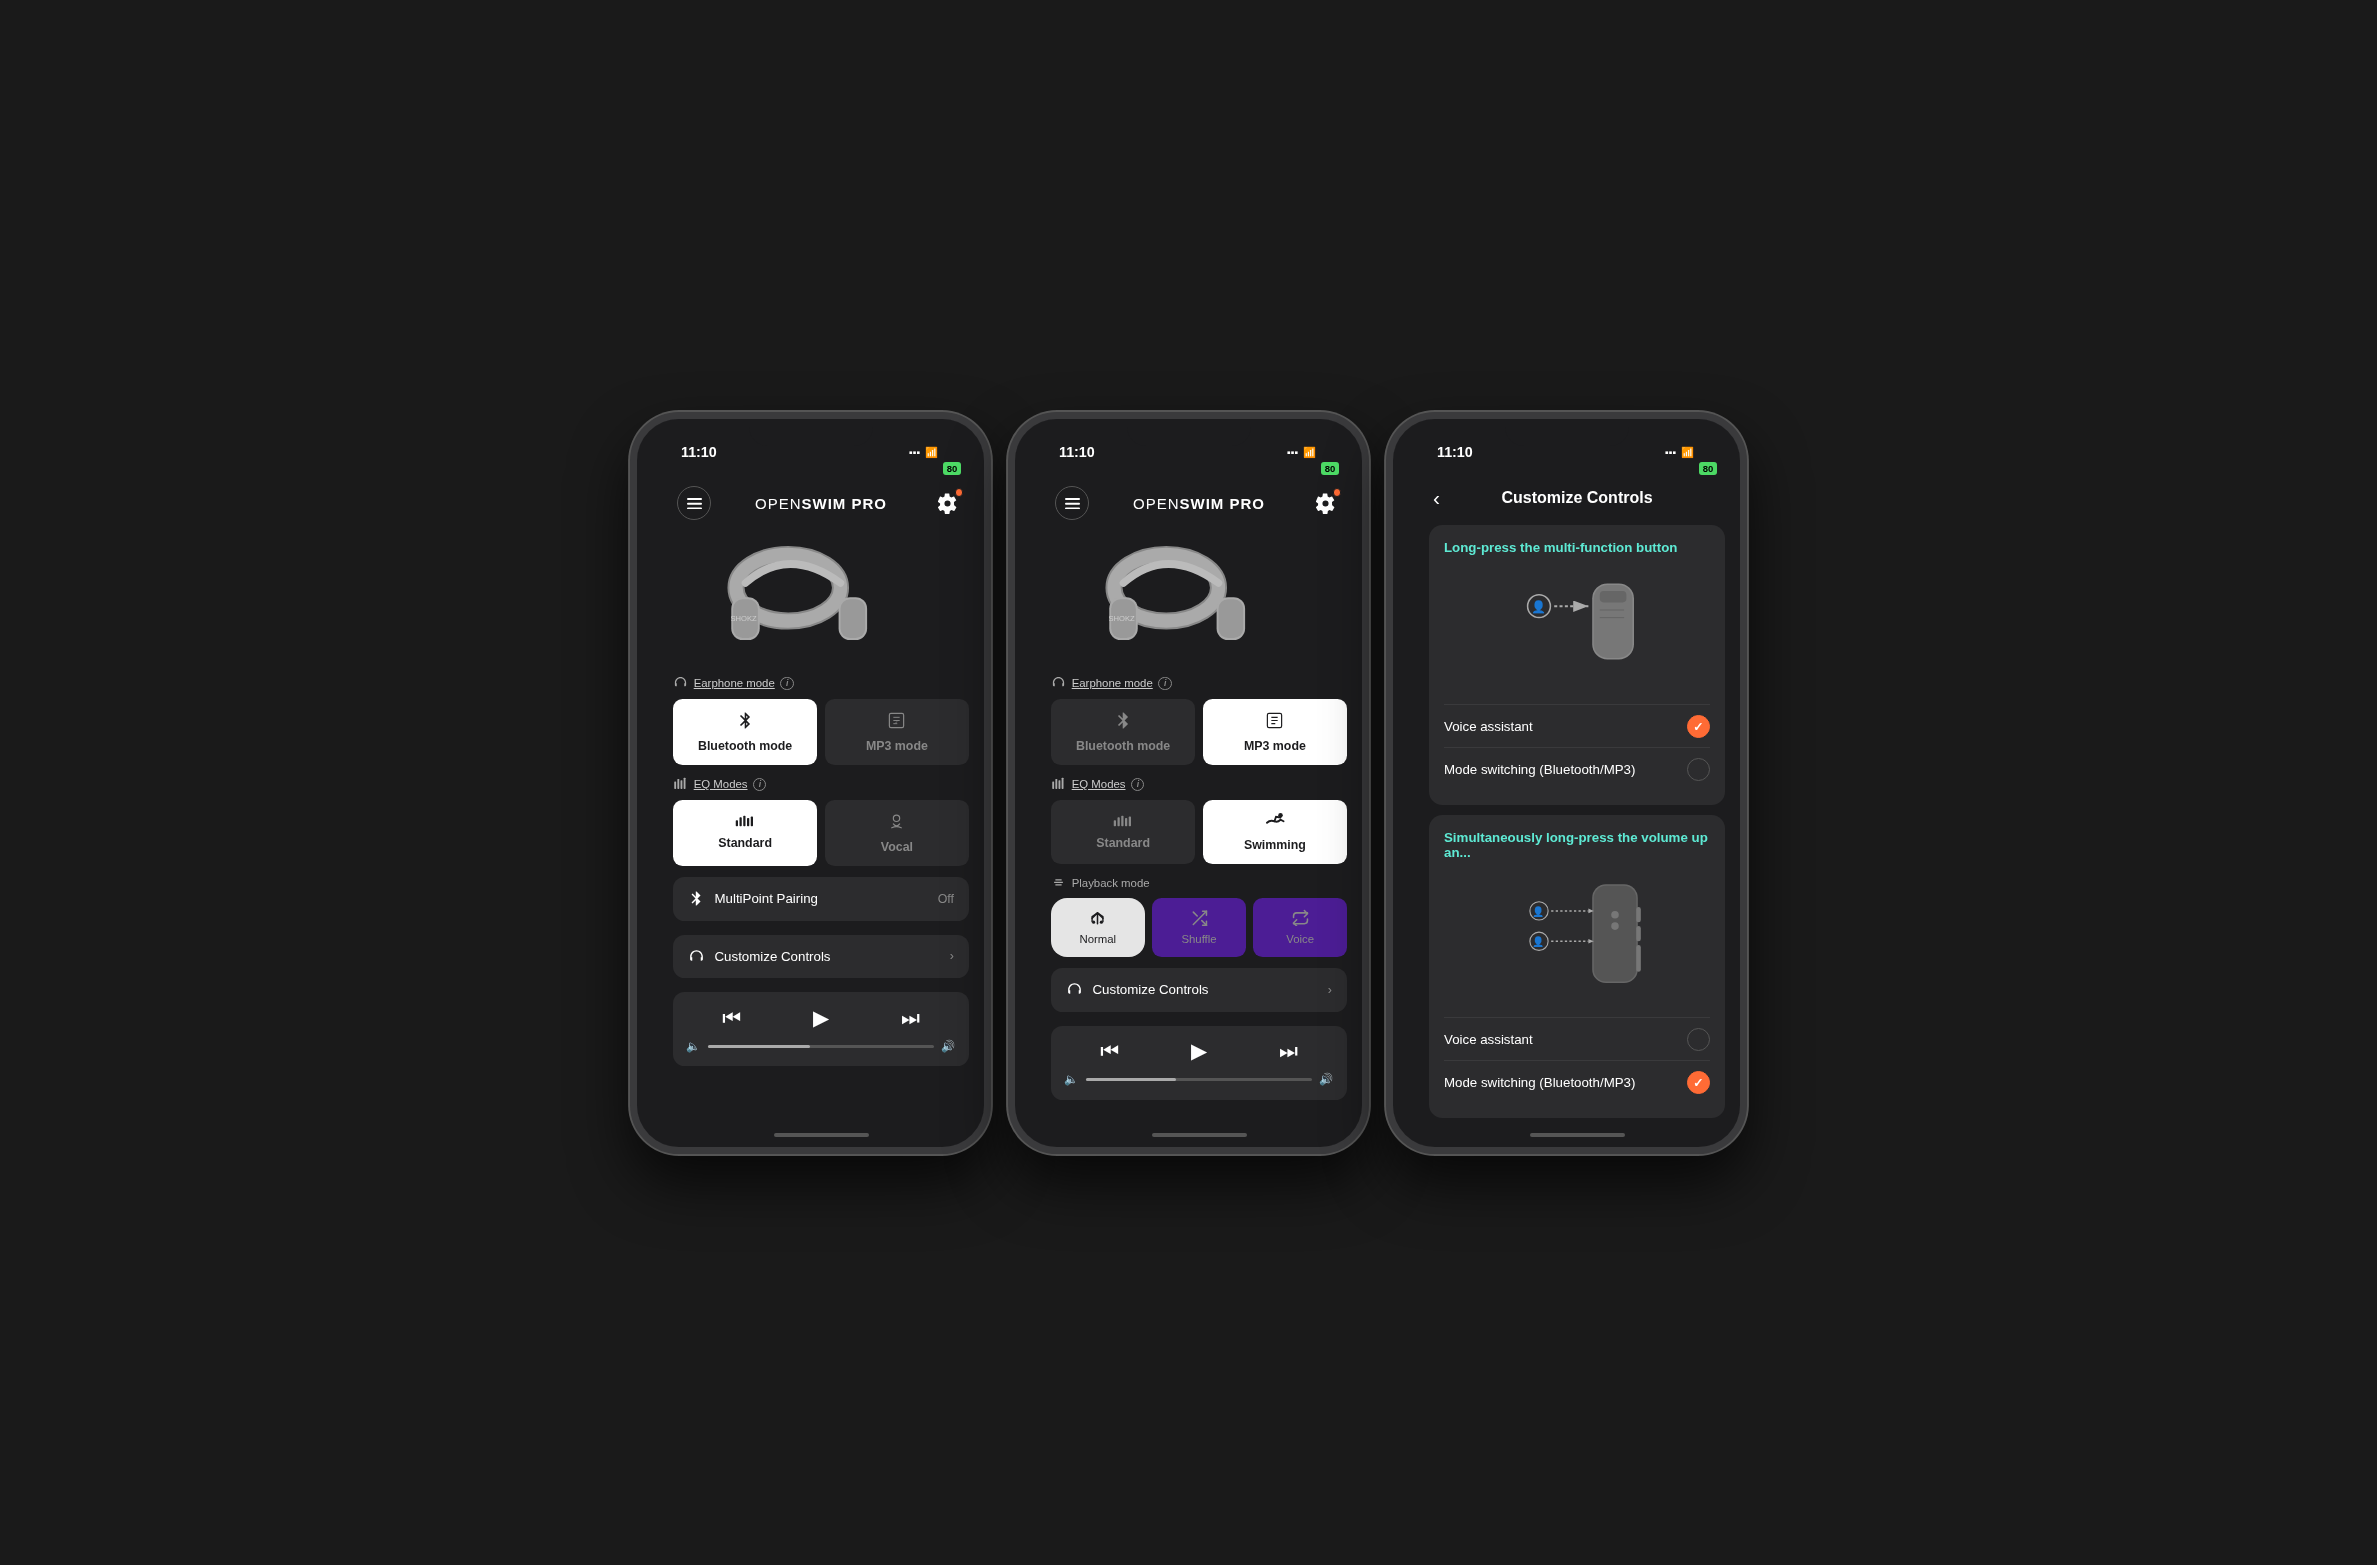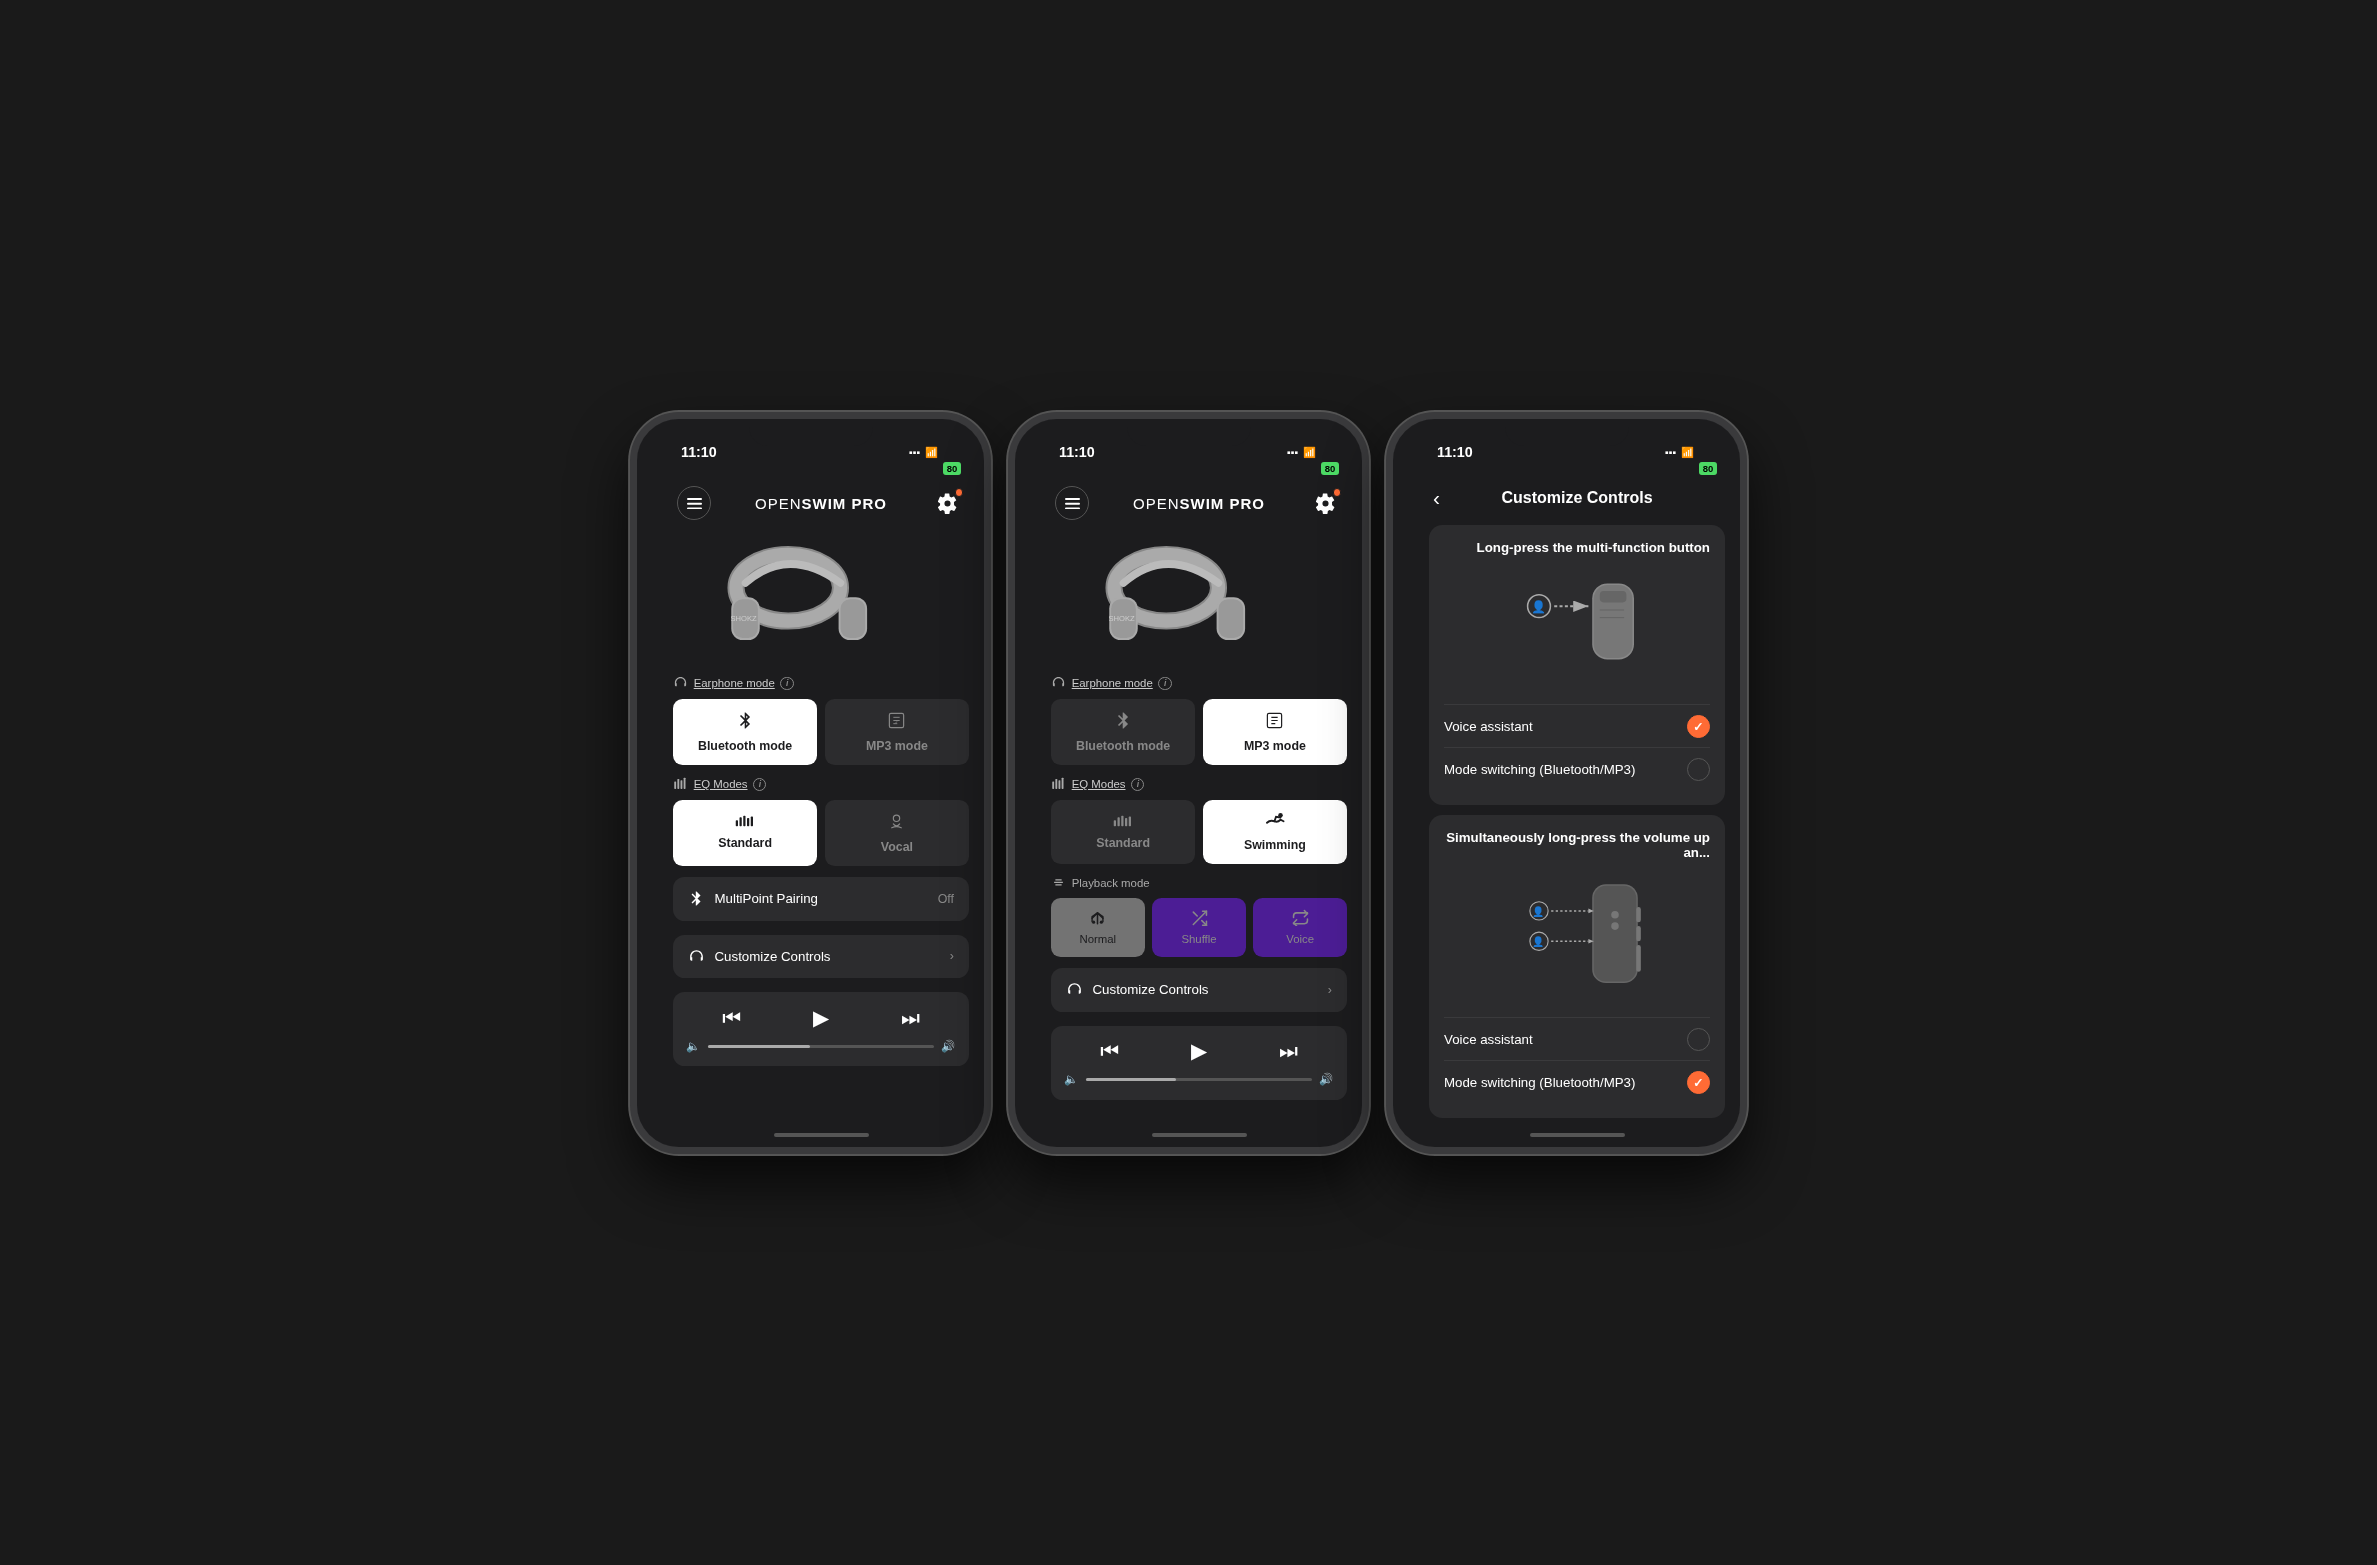--- a/index.html
+++ b/index.html
@@ -285,22 +285,23 @@
       border-radius: 9.5px;
       display: flex;
       flex-direction: column;
       align-items: center;
       gap: 4.8px;
       cursor: pointer;
       font-size: 11.4px;
       font-weight: 500;
     }
     .playback-mode-btn.active {
-      background: #737373;
+      background: #e5e5e5;
       color: #1c1c1e;
+      border-radius: 16px;
     }
     .playback-mode-btn.inactive {
       background: #4c1d95;
       color: #888;
     }
     
     .home-indicator {
       height: 23px;
       display: flex;
       justify-content: center;
@@ -339,25 +340,24 @@
       padding: 7.6px 15px;
     }
     .customize-content::-webkit-scrollbar { display: none; }
     .customize-section {
       background: #2c2c2e;
       border-radius: 13.3px;
       padding: 15px;
       margin-bottom: 9.5px;
     }
     .customize-section-title {
-      color: #ffffff;
+      color: #5eead4;
       font-size: 13.3px;
       font-weight: 600;
       margin-bottom: 11.4px;
-      text-align: right;
     }
     .device-image-area {
       display: flex;
       justify-content: center;
       margin-bottom: 13.3px;
     }
     .option-row {
       display: flex;
       align-items: center;
       justify-content: space-between;

